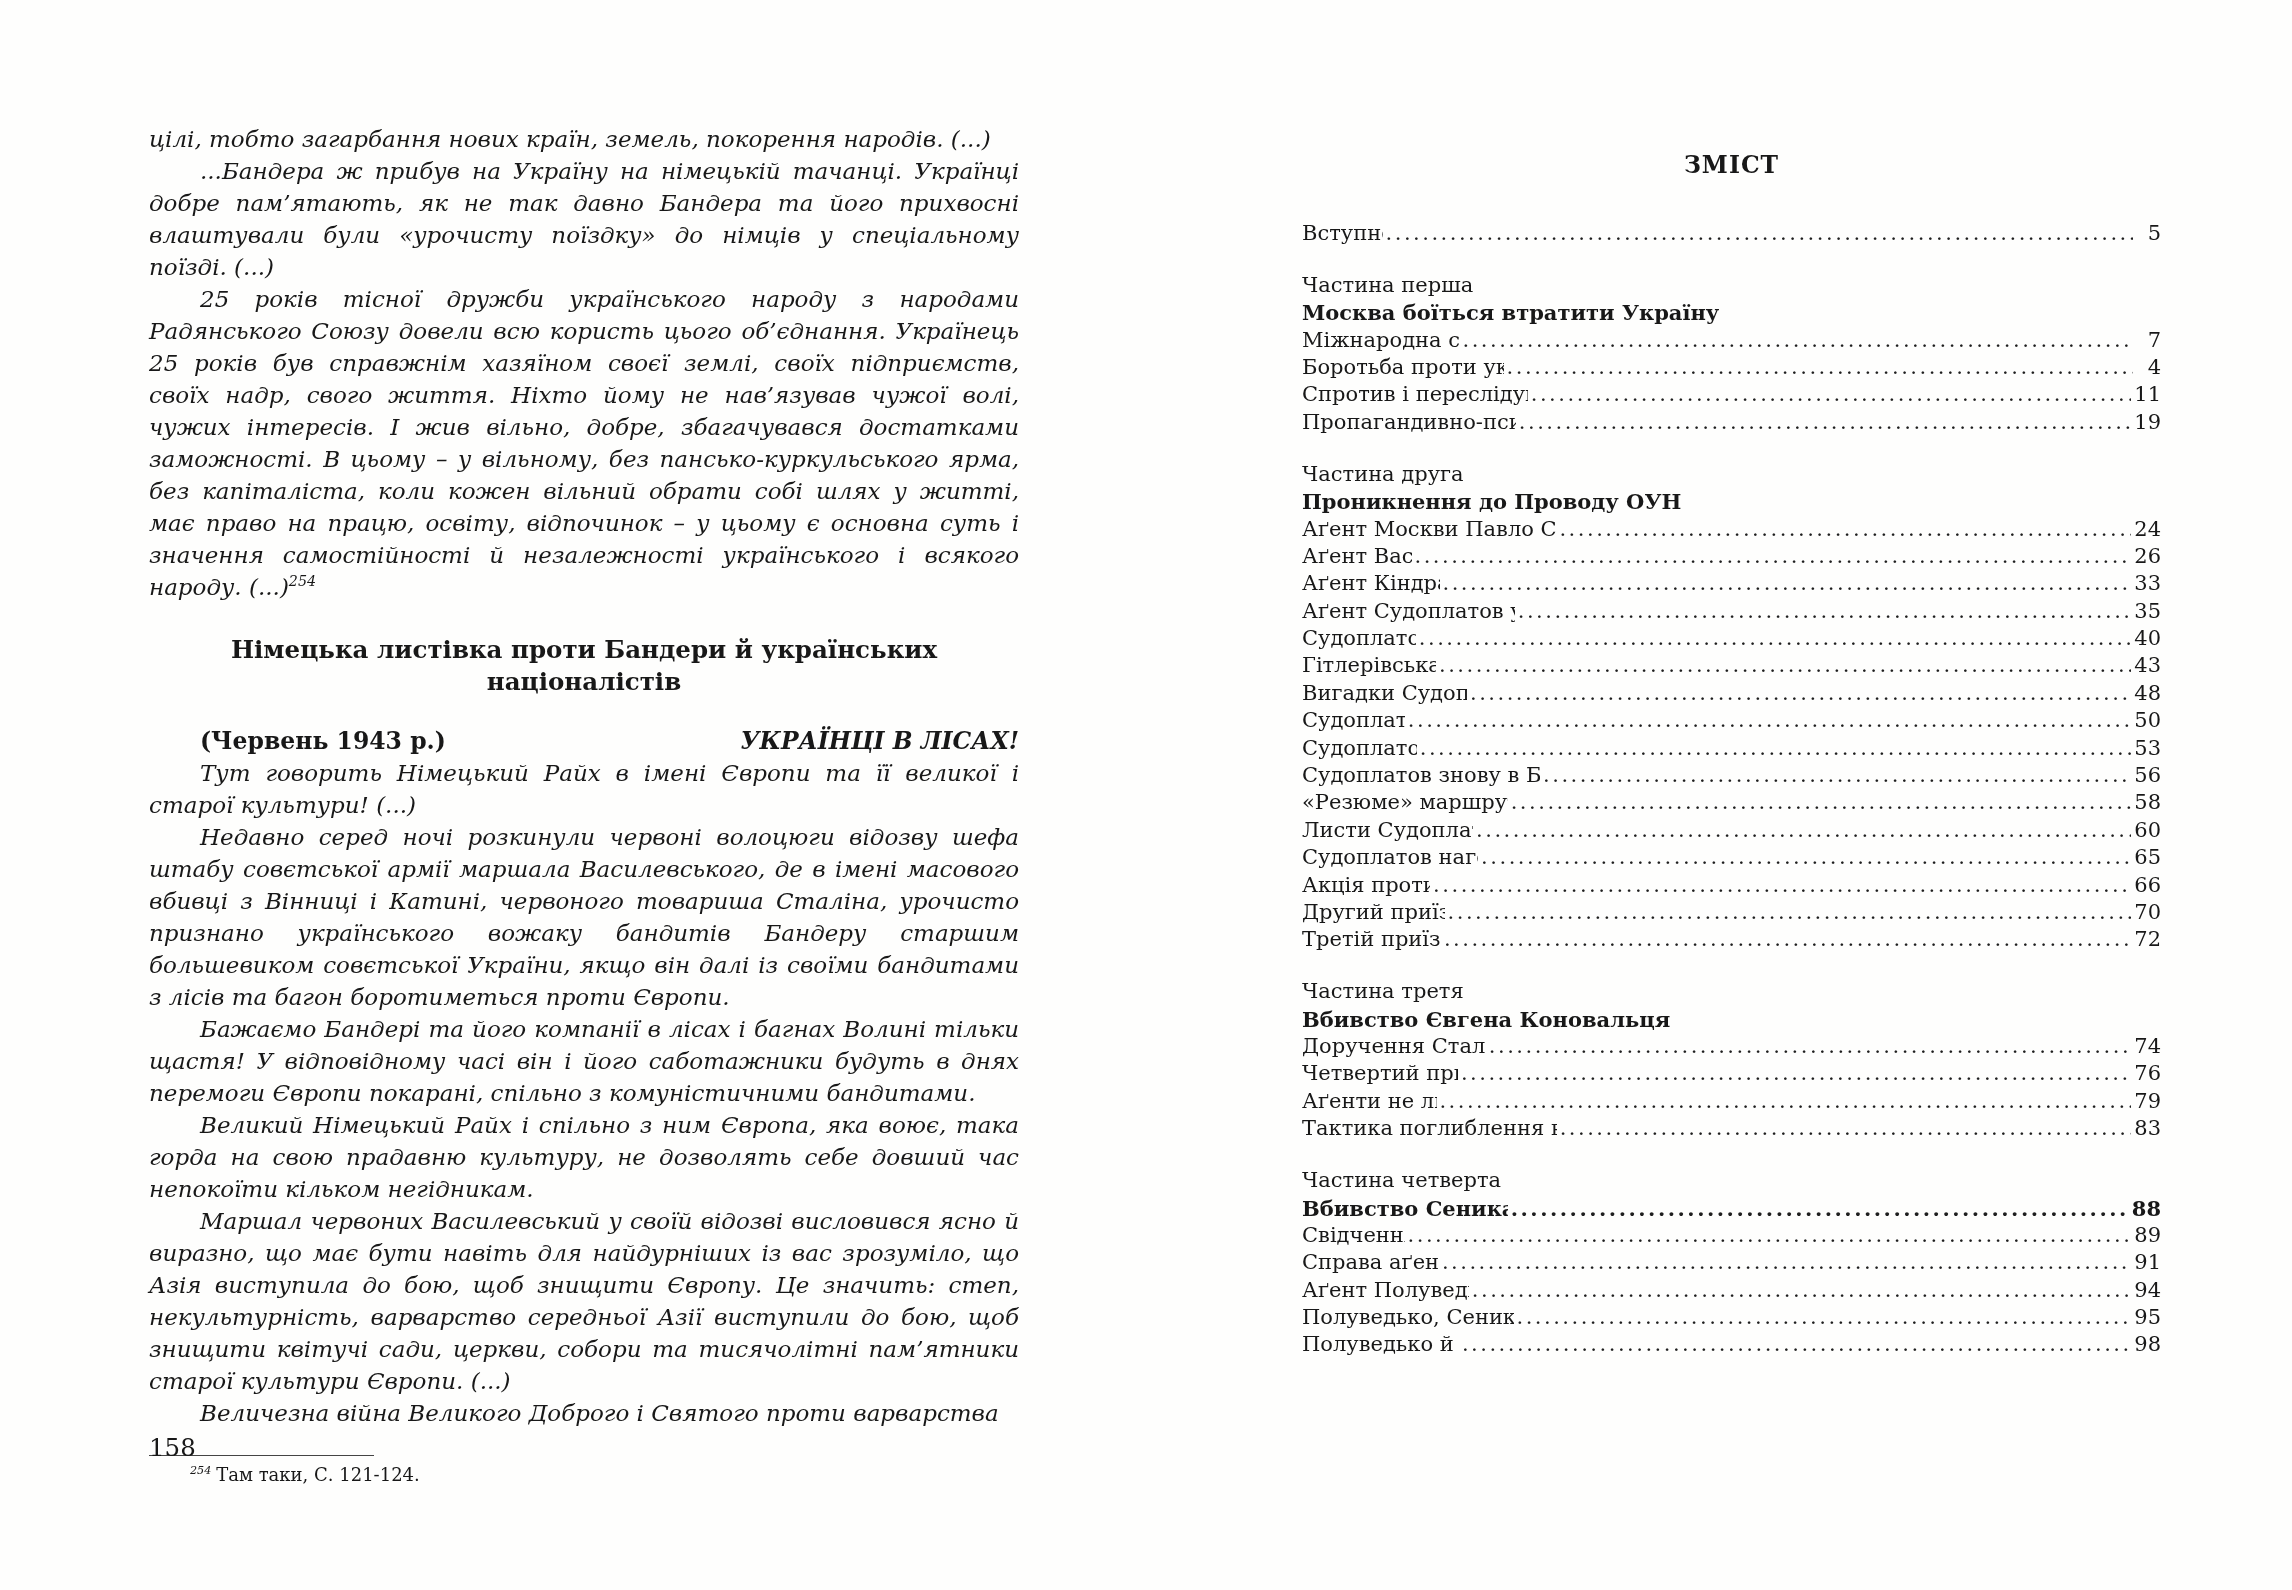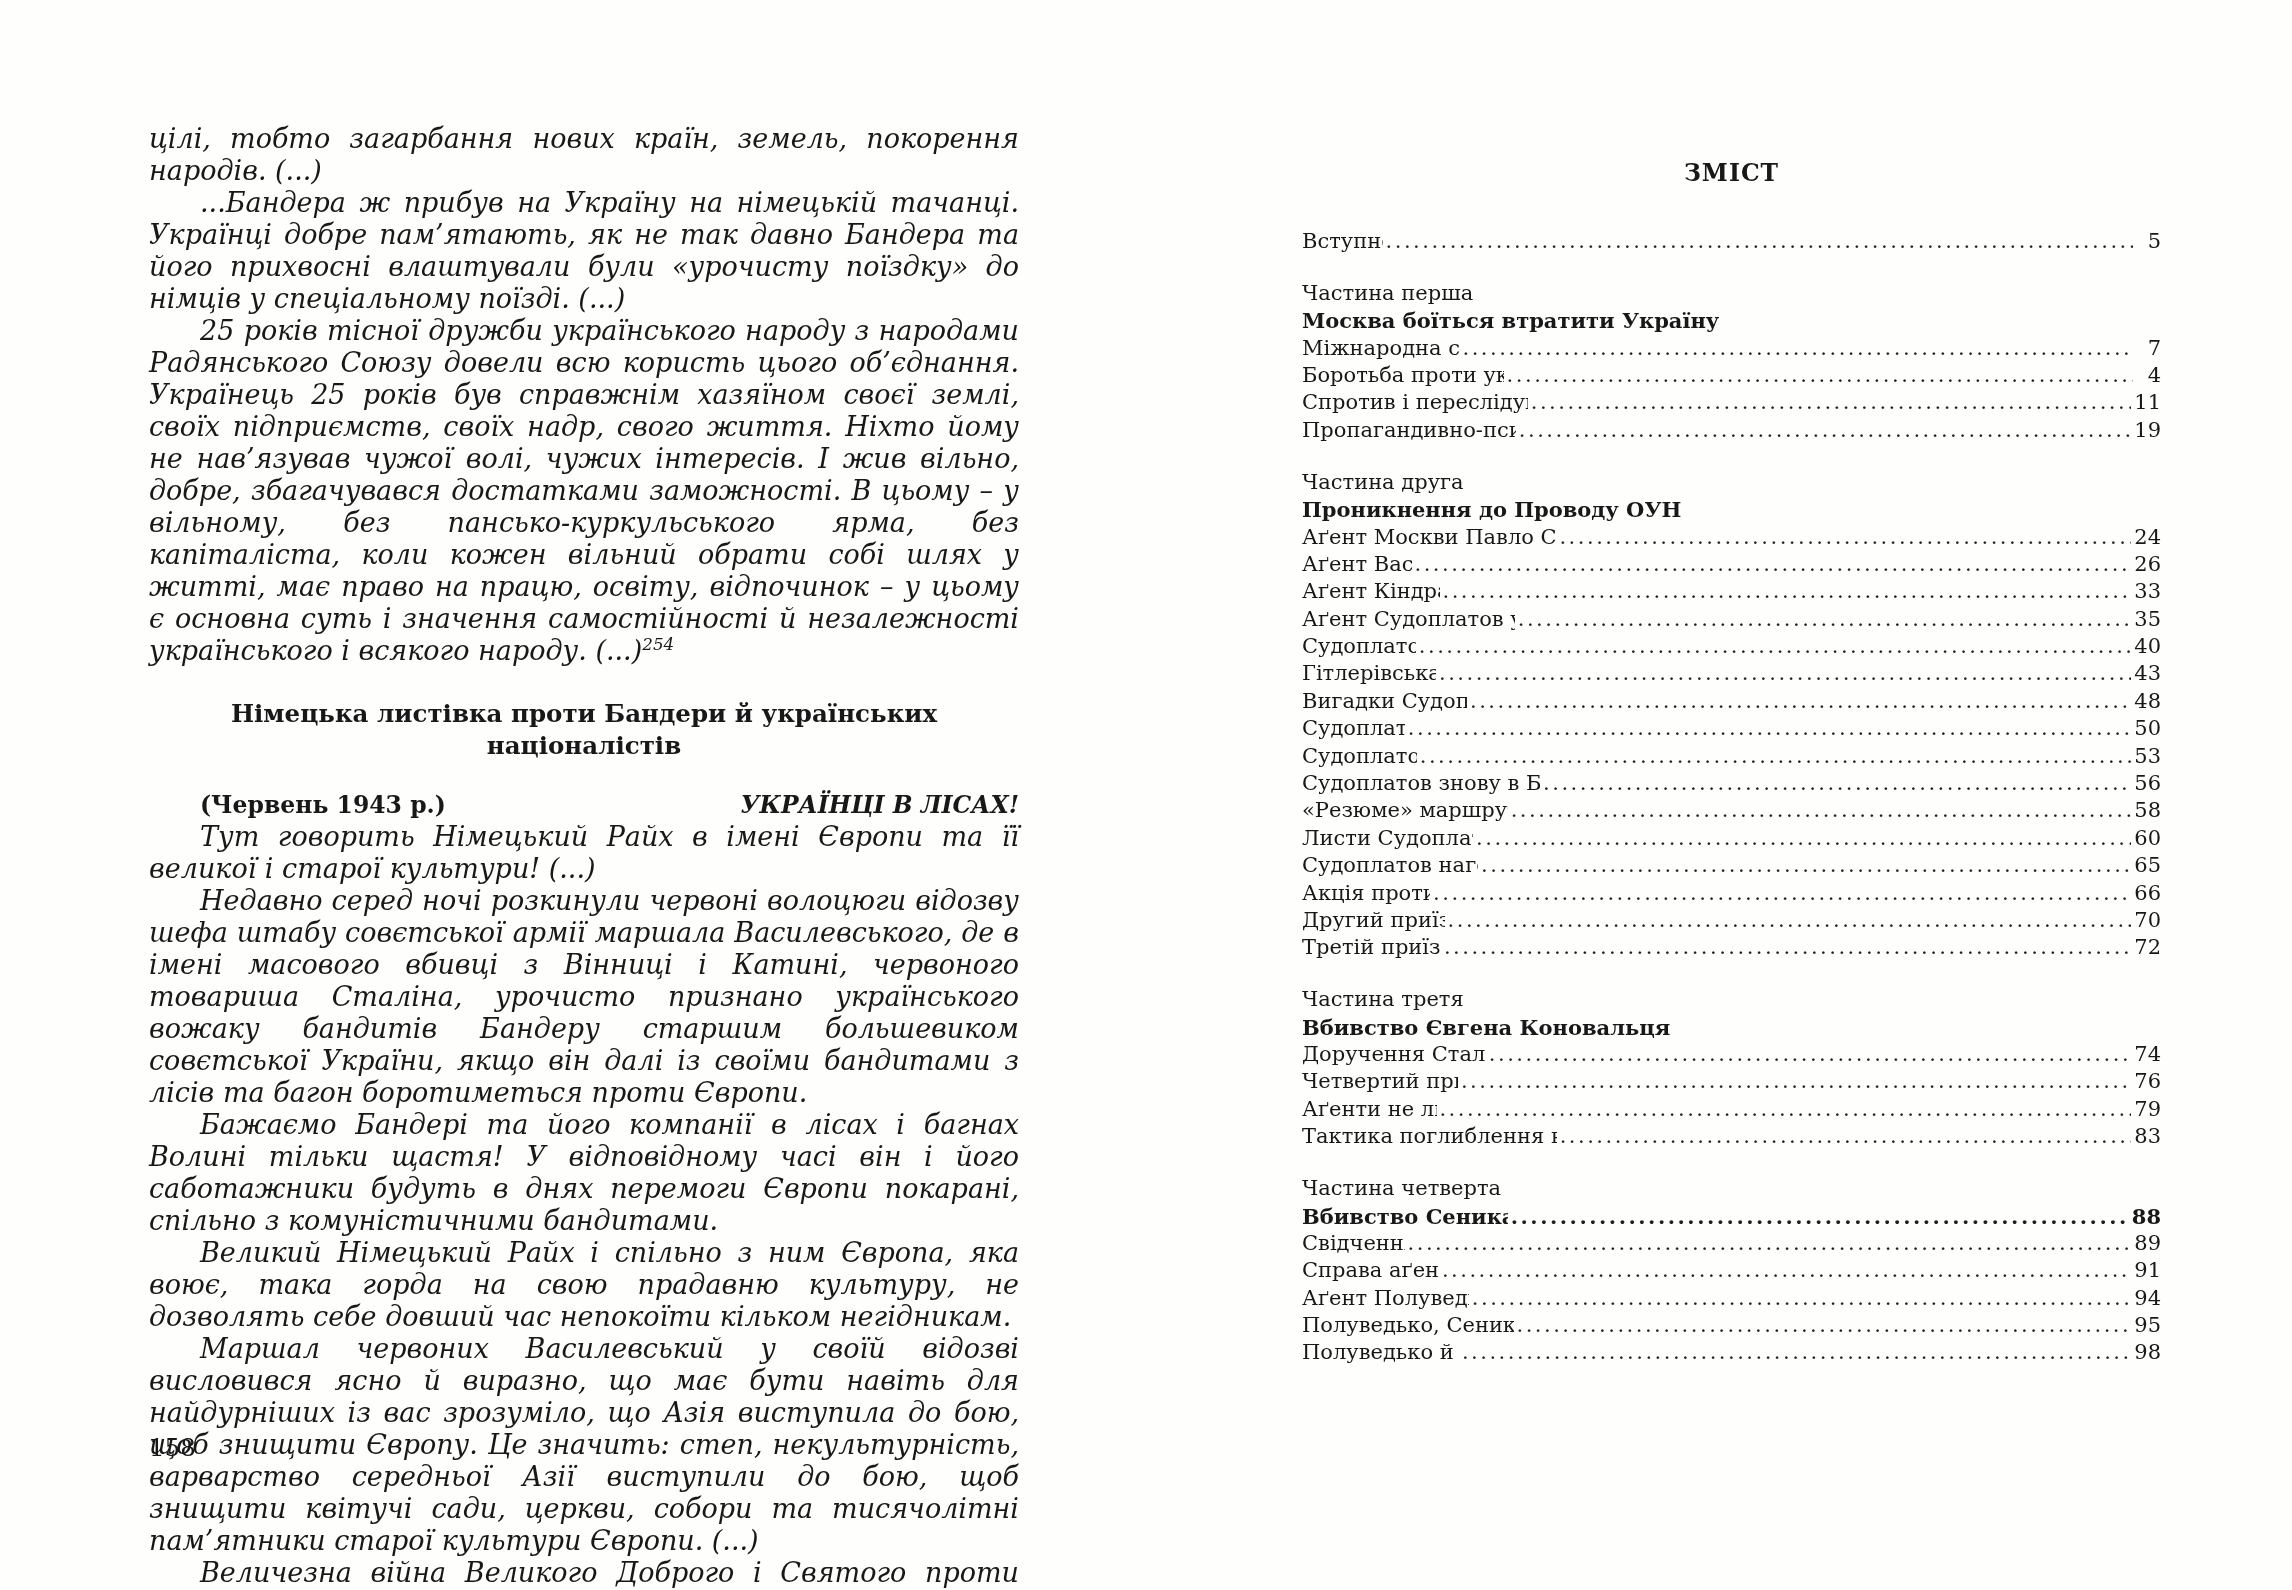--- a/index.html
+++ b/index.html
@@ -18,21 +18,21 @@
   }
 
   
   .left-page {
     position: absolute; left: 149px; top: 0;
     width: 870px; height: 1591px;
   }
   .left-content {
     position: absolute; left: 0; top: 123px; width: 100%;
   }
-  .body-text { font-size: 27px; line-height: 32px; text-align: justify; }
+  .body-text { font-size: 23px; line-height: 32px; text-align: justify; }
   .italic { font-style: italic; }
   .para { margin: 0; text-indent: 51px; }
   .para.no-indent { text-indent: 0; }
   sup { font-size: 0.62em; line-height: 0; font-style: italic; }
 
   .heading {
     font-size: 24.5px; font-weight: bold; font-style: normal;
     text-align: center; line-height: 32px;
     margin: 31px 3.9px 27.4px 3.9px;
   }
@@ -48,21 +48,21 @@
   .footnote-body { padding-left: 41px; }
   .footnote-body sup { margin-right: 4.9px; }
 
   .page-number {
     position: absolute; left: 0; top: 1433px;
     font-size: 24.5px;
   }
 
   
   .right-page {
-    position: absolute; left: 1302px; top: 12px;
+    position: absolute; left: 1302px; top: 4px;
     width: 859px; height: 1433px;
   }
   .toc-title {
     position: absolute; top: 147px; left: 0; width: 100%;
     text-align: center; font-weight: bold; font-size: 23.5px; letter-spacing: 1px;
   }
   .toc-list {
     position: absolute; top: 216px; left: 0; width: 100%;
     font-size: 21px;
   }

